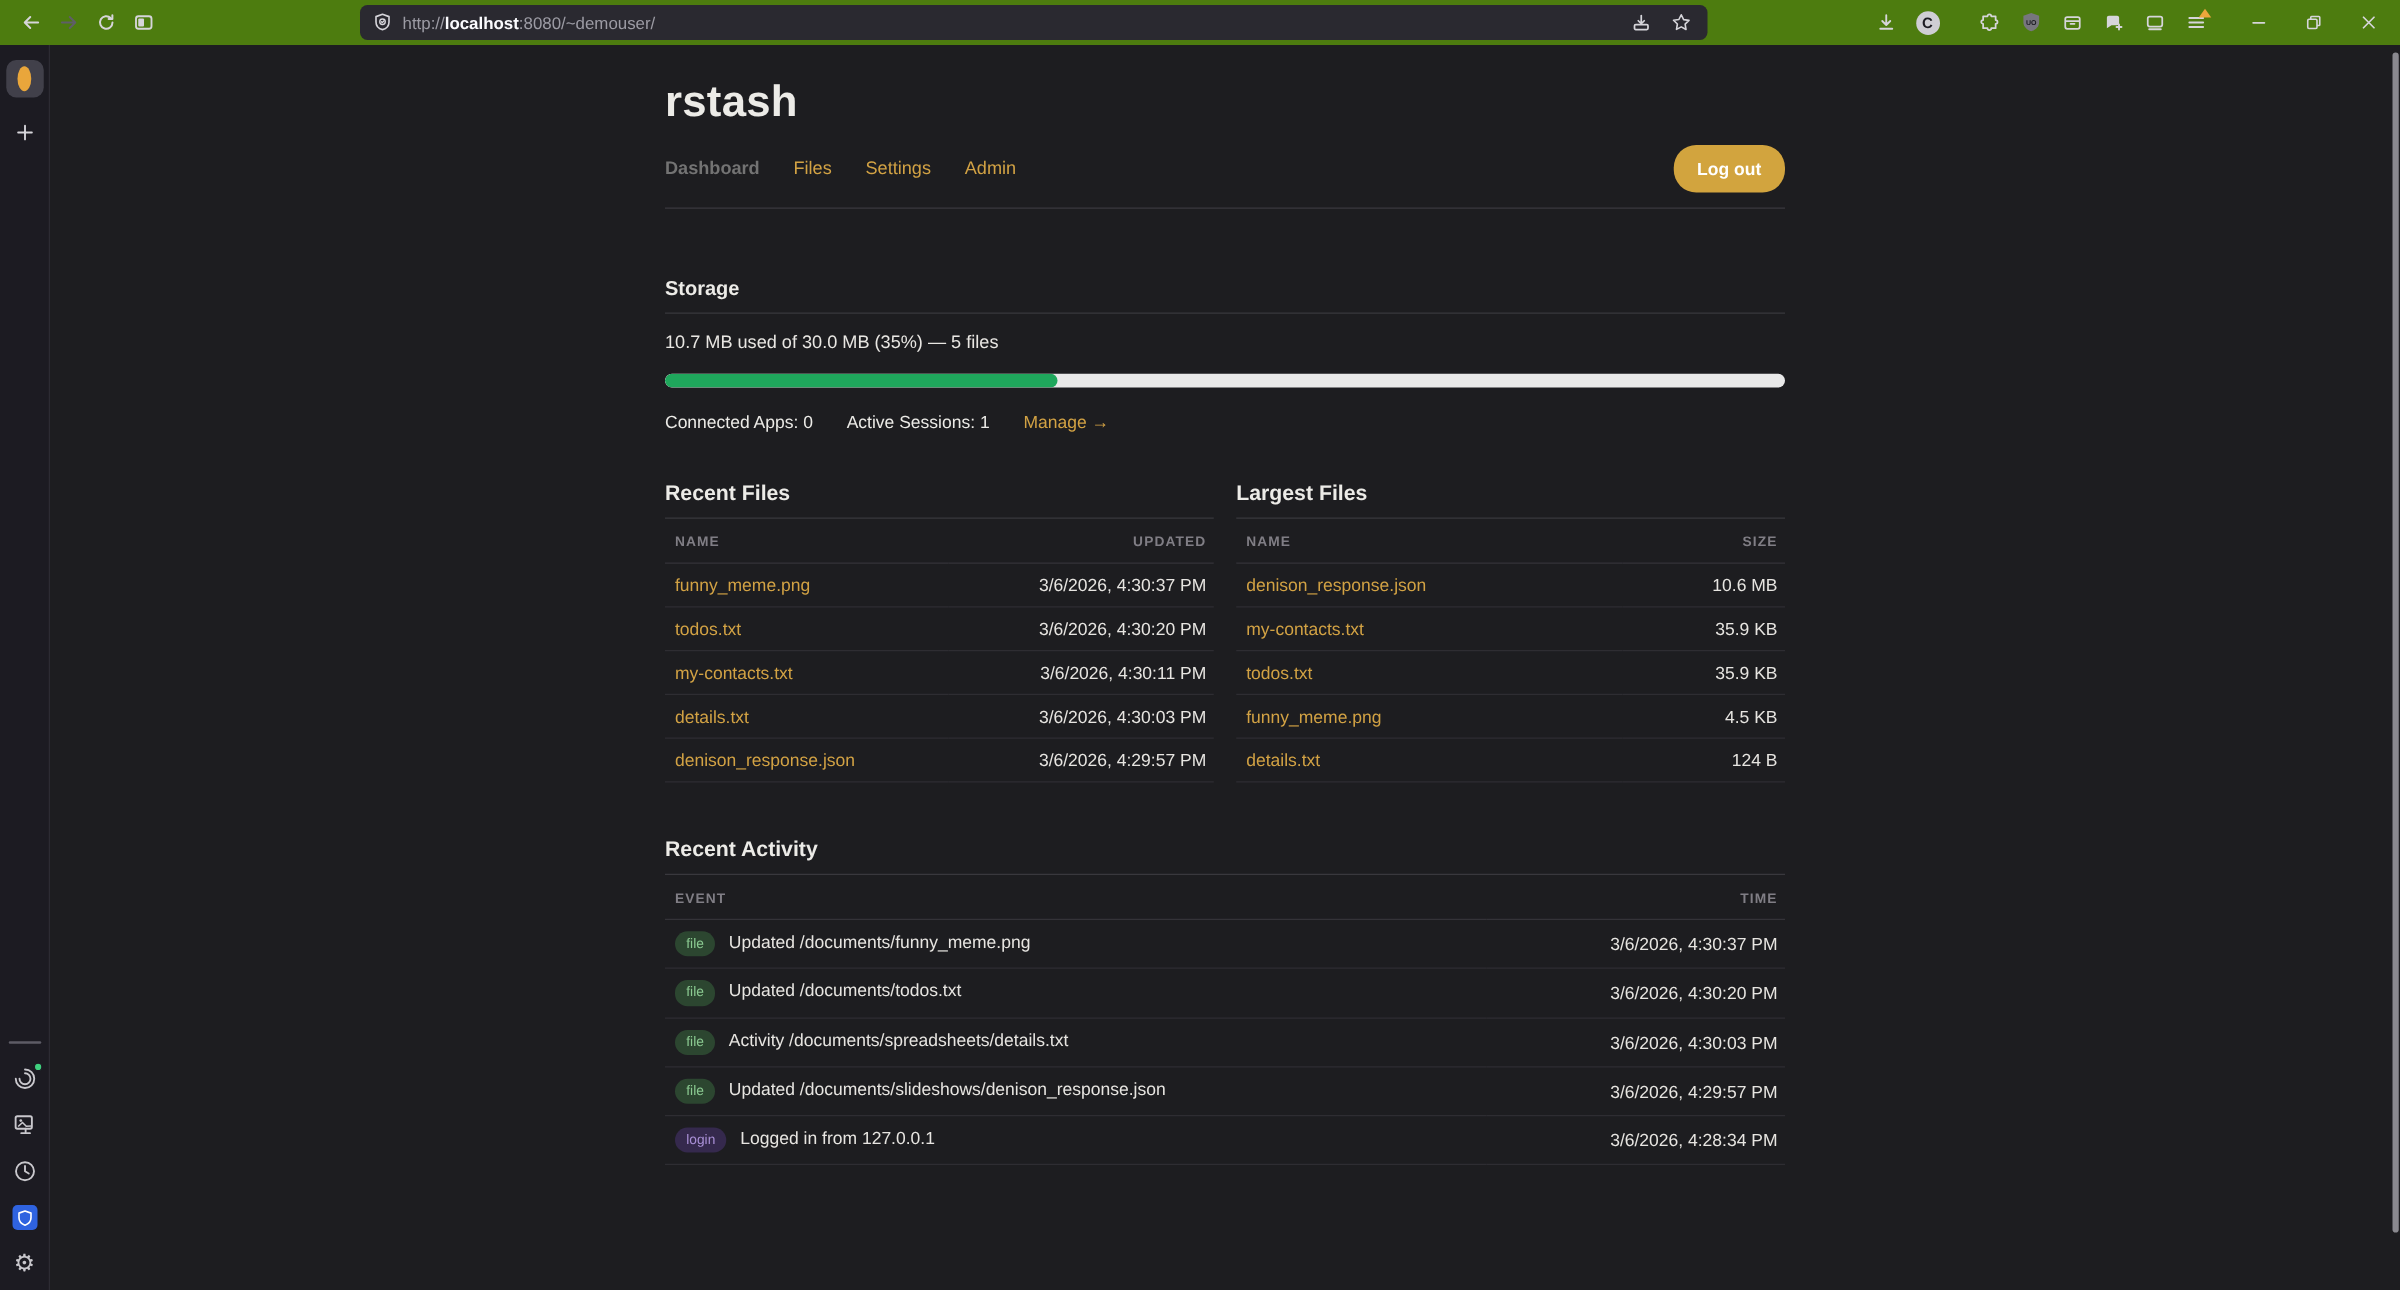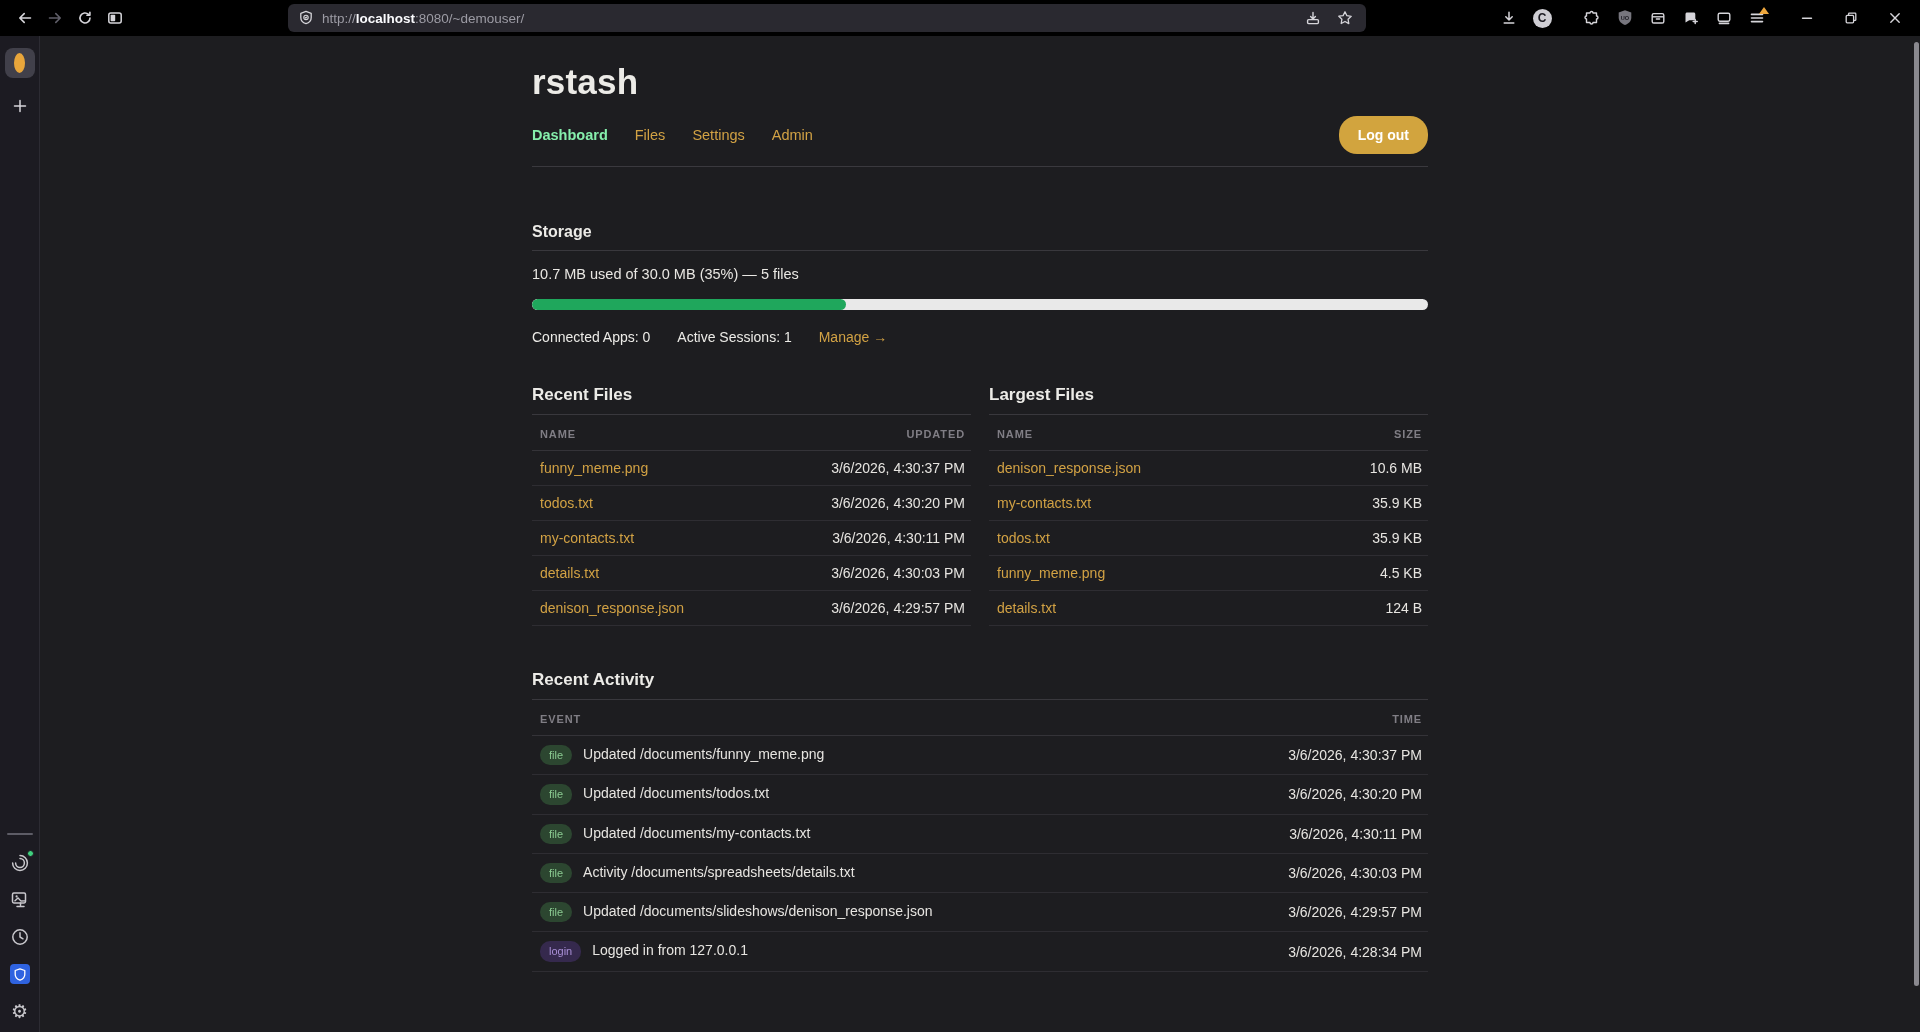--- a/index.html
+++ b/index.html
@@ -6,21 +6,21 @@
   html,body { width:1920px; height:1032px; overflow:hidden; }
   body {
     font-family: "Liberation Sans", sans-serif;
     background:#1c1b22; color:#ecebe7;
   }
   .browser { width:100%; height:100%; display:flex; flex-direction:column; }
 
   
   .toolbar {
     height:36px; flex:0 0 36px; display:flex; align-items:center;
-    background:#000000; padding:0 10px; position:relative;
+    background:#4d7c0f; padding:0 10px; position:relative;
   }
   .tb-btn {
     width:30px; height:28px; display:flex; align-items:center; justify-content:center;
     color:#d6d5da; background:none; border:none; border-radius:4px; cursor:default; flex:0 0 auto;
   }
   .tb-btn.dim { color:#5f5e68; }
   .urlbar {
     margin-left:158px; width:1078px; height:28px; background:#2a2930; border-radius:6px;
     display:flex; align-items:center; padding:0 8px; gap:6px;
   }
@@ -80,21 +80,21 @@
   .container { width:896px; margin:0 auto; padding-top:26px; }
 
   h1.site-title { font-size:35px; font-weight:700; letter-spacing:.2px; }
   .loggedin { margin-top:13px; color:#a5a29e; font-size:14px; }
   .loggedin strong { color:#e9e7e3; font-weight:700; }
 
   .navrow { margin-top:14px; display:flex; align-items:center; justify-content:space-between; }
   .navlinks { display:flex; align-items:center; gap:27px; }
   .navlinks a { color:#d2a244; text-decoration:none; font-size:14.5px; }
   .navlinks a.active {
-    color:#86efac; font-weight:700; 
+    color:#737373; font-weight:700; 
     text-underline-offset:6px; text-decoration-thickness:2px;
   }
   .logout-btn {
     background:#d2a43e; color:#fff; font-weight:700; font-size:14px;
     border:none; border-radius:18px; padding:11px 19px; font-family:inherit;
   }
   .rule { border:none; border-top:1px solid #3a393e; margin-top:12px; }
 
   .storage-sec { margin-top:56px; }
   .sec-h2 { font-size:16px; font-weight:700; }
@@ -452,24 +452,20 @@
             <tbody>
                 <tr>
                   <td><span class="badge badge-file">file</span><span>Updated /documents/funny_meme.png</span></td>
                   <td class="right">3/6/2026, 4:30:37 PM</td>
                 </tr>
                 <tr>
                   <td><span class="badge badge-file">file</span><span>Updated /documents/todos.txt</span></td>
                   <td class="right">3/6/2026, 4:30:20 PM</td>
                 </tr>
                 <tr>
-                  <td><span class="badge badge-file">file</span><span>Updated /documents/my-contacts.txt</span></td>
-                  <td class="right">3/6/2026, 4:30:11 PM</td>
-                </tr>
-                <tr>
                   <td><span class="badge badge-file">file</span><span>Activity /documents/spreadsheets/details.txt</span></td>
                   <td class="right">3/6/2026, 4:30:03 PM</td>
                 </tr>
                 <tr>
                   <td><span class="badge badge-file">file</span><span>Updated /documents/slideshows/denison_response.json</span></td>
                   <td class="right">3/6/2026, 4:29:57 PM</td>
                 </tr>
                 <tr>
                   <td><span class="badge badge-login">login</span><span>Logged in from 127.0.0.1</span></td>
                   <td class="right">3/6/2026, 4:28:34 PM</td>

